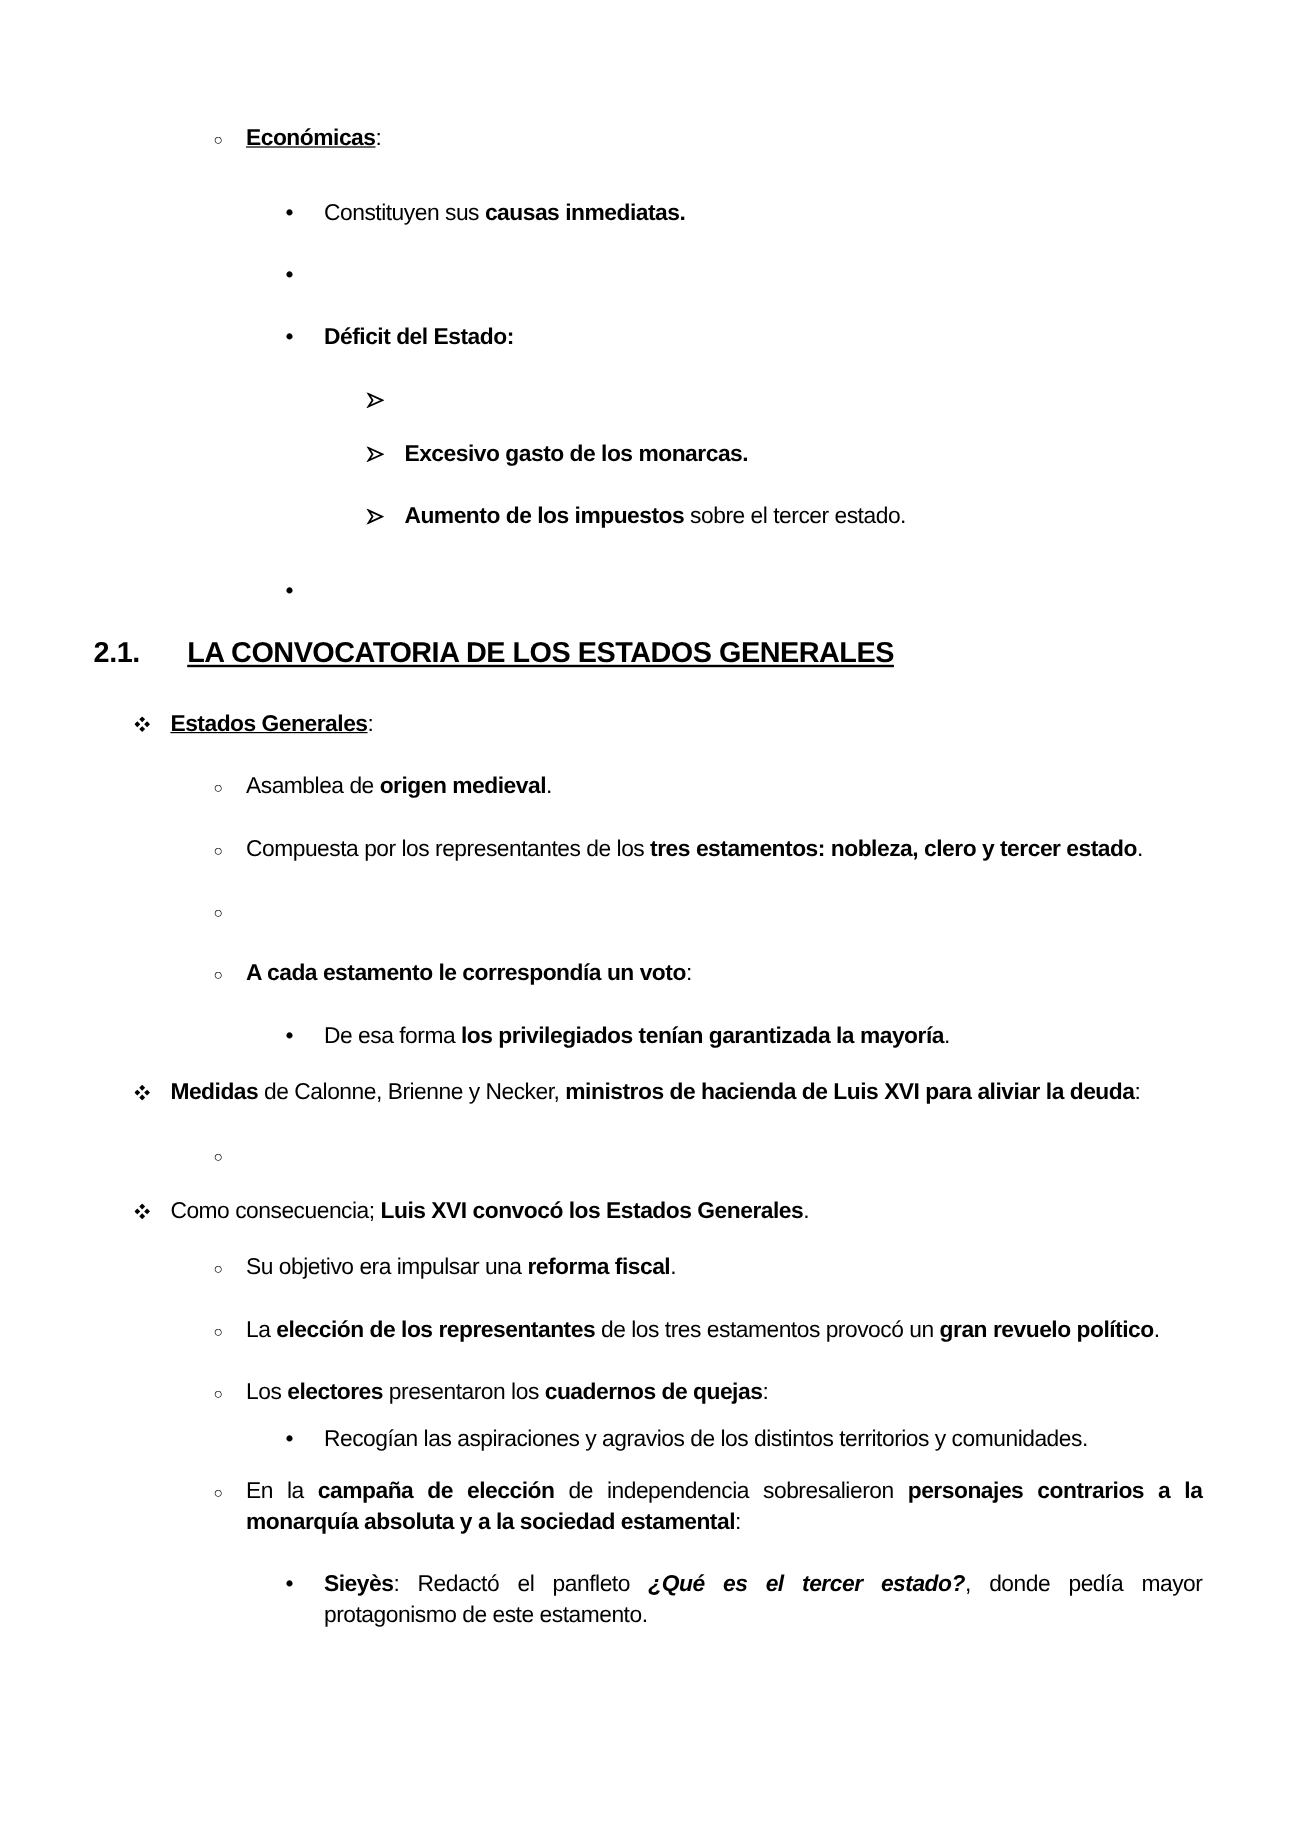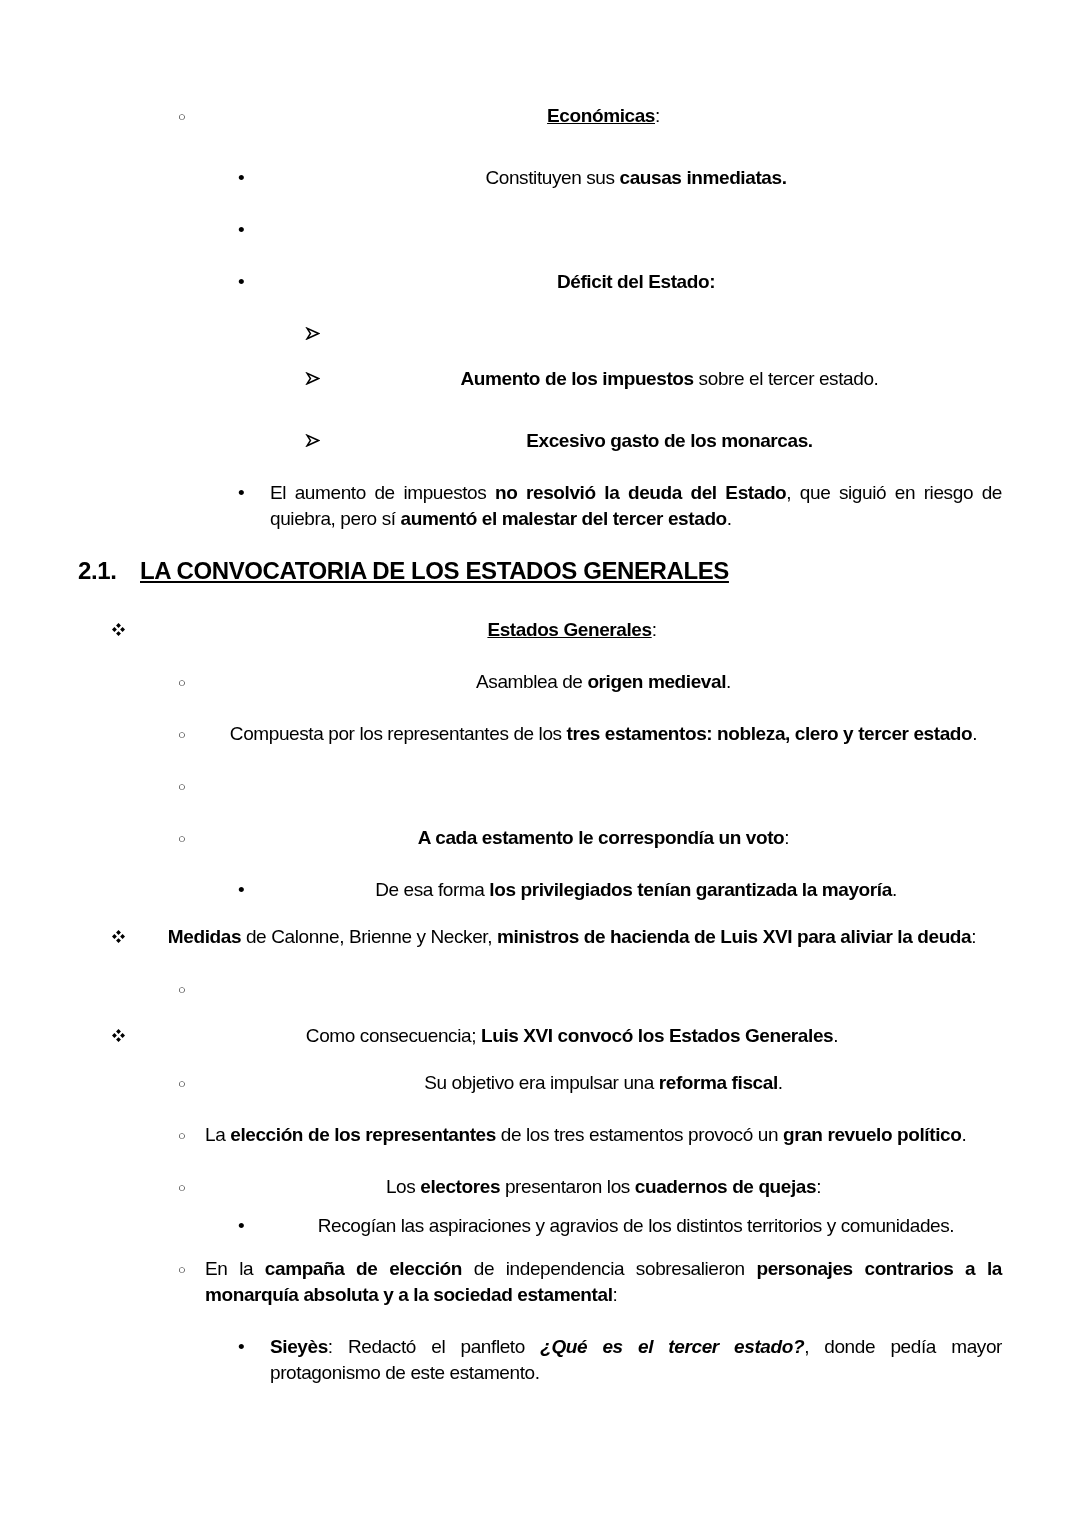--- a/index.html
+++ b/index.html
@@ -10,42 +10,42 @@
     padding:103px 78px 40px 78px;
     background:#ffffff;
     color:#000000;
     font-family:"Liberation Sans","DejaVu Sans",sans-serif;
     font-size:19px;
     line-height:26px;
     letter-spacing:-0.4px;
     overflow:hidden;
   }
   .item{display:flex;align-items:flex-start;margin:0 0 26px 0;}
-  .item .txt{flex:1;min-width:0;white-space:nowrap;text-align:center;}
+  .item .txt{flex:1;min-width:0;white-space:nowrap;}
   .item.just .txt{white-space:normal;text-align:justify;}
   .bullet{flex:0 0 auto;display:block;}
   
   .lvl-diamond{padding-left:34px;}  .lvl-diamond .bullet{width:30px;}
   .lvl-circle{padding-left:100px;}  .lvl-circle .bullet{width:27px;font-size:13px;position:relative;top:1px;}
   .lvl-dot{padding-left:160px;}     .lvl-dot .bullet{width:32px;font-size:19px;}
   .lvl-arrow{padding-left:227px;}   .lvl-arrow .bullet{width:32px;}
   .lvl-arrow .bullet svg,.lvl-diamond .bullet svg{display:block;margin-top:6px;}
   
   .sp-xl{margin-bottom:36px;}
   .sp-m{margin-bottom:21px;}
   .sp-s{margin-bottom:13px;}
   .sp-xs{margin-bottom:17px;}
   
   .b{font-weight:bold;}
   .u{text-decoration:underline;}
   .i{font-style:italic;}
   
   .heading{display:flex;font-weight:bold;font-size:24px;line-height:26px;margin:0 0 33px 0;white-space:nowrap;}
   .h-num{flex:0 0 auto;width:62px;}
-  .h-title{text-decoration:underline;}
+  .h-title{text-decoration:underline;margin-left:16px;}
 </style>
 </head>
 <body>
 
 <div class="page">
   <div>
       <div class="item lvl-circle sp-xl">
         <span class="bullet">○</span>
         <div class="txt"><span class="b u">Económicas</span><span>:</span></div>
       </div>
@@ -60,39 +60,38 @@
         <span class="bullet">•</span>
         <div class="txt"><span class="b">Déficit del Estado:</span></div>
       </div>
       <div class="item lvl-arrow">
         <span class="bullet">
           <svg width="15" height="13" viewBox="0 0 16 14">
             <path d="M2.2 12.6 L14.5 7 L2.2 1.4 L5.8 7 Z" fill="none" stroke="#000" stroke-width="1.6" stroke-linejoin="miter"></path>
           </svg>
         </span>
       </div>
+      <div class="item lvl-arrow">
+        <span class="bullet">
+          <svg width="15" height="13" viewBox="0 0 16 14">
+            <path d="M2.2 12.6 L14.5 7 L2.2 1.4 L5.8 7 Z" fill="none" stroke="#000" stroke-width="1.6" stroke-linejoin="miter"></path>
+          </svg>
+        </span>
+        <div class="txt"><span class="b">Excesivo gasto de los monarcas.</span></div>
+      </div>
       <div class="item lvl-arrow sp-xl">
         <span class="bullet">
           <svg width="15" height="13" viewBox="0 0 16 14">
             <path d="M2.2 12.6 L14.5 7 L2.2 1.4 L5.8 7 Z" fill="none" stroke="#000" stroke-width="1.6" stroke-linejoin="miter"></path>
           </svg>
         </span>
         <div class="txt"><span class="b">Aumento de los impuestos</span><span> sobre el tercer estado.</span></div>
       </div>
-      <div class="item lvl-arrow">
-        <span class="bullet">
-          <svg width="15" height="13" viewBox="0 0 16 14">
-            <path d="M2.2 12.6 L14.5 7 L2.2 1.4 L5.8 7 Z" fill="none" stroke="#000" stroke-width="1.6" stroke-linejoin="miter"></path>
-          </svg>
-        </span>
-        <div class="txt"><span class="b">Excesivo gasto de los monarcas.</span></div>
-      </div>
       <div class="item lvl-dot just">
         <span class="bullet">•</span>
-        <div class="txt"><span>El aumento de impuestos </span><span class="b">no resolvió la deuda del Estado</span><span>, que siguió en riesgo de quiebra, pero sí </span><span class="b">aumentó el malestar del tercer estado</span><span>.</span></div>
       </div>
       <div class="heading">
         <span class="h-num">2.1.</span>
         <span class="h-title">LA CONVOCATORIA DE LOS ESTADOS GENERALES</span>
       </div>
       <div class="item lvl-diamond">
         <span class="bullet">
           <svg width="13" height="13" viewBox="0 0 16 16">
             <path d="M8 0L11 3 8 6 5 3Z M13 5L16 8 13 11 10 8Z M8 10L11 13 8 16 5 13Z M3 5L6 8 3 11 0 8Z" fill="#000"></path>
           </svg>

